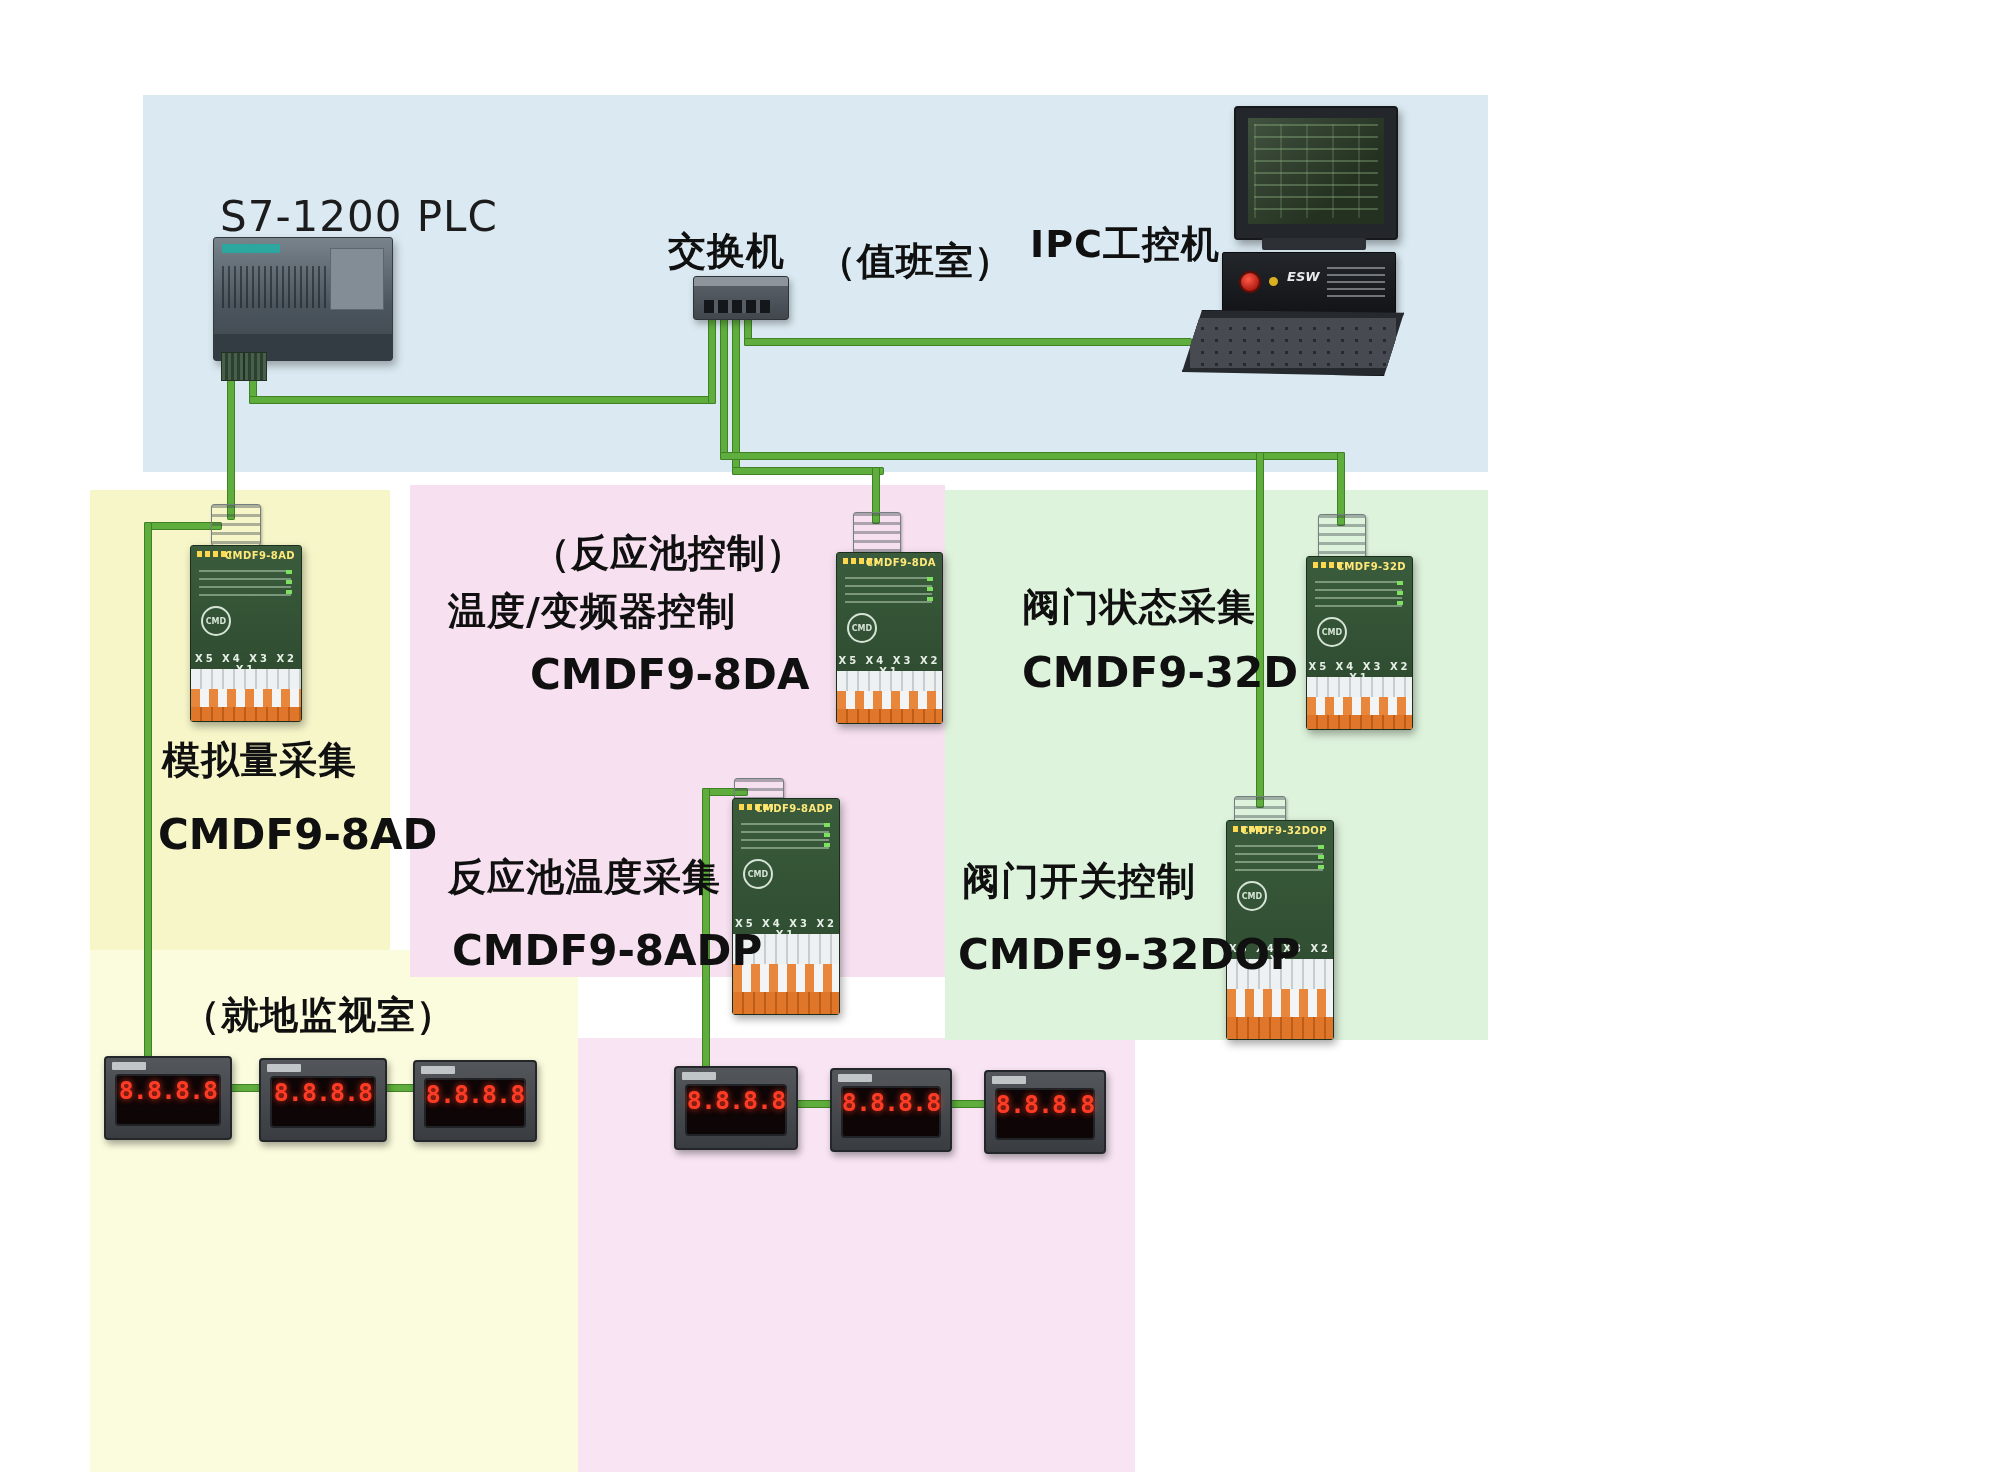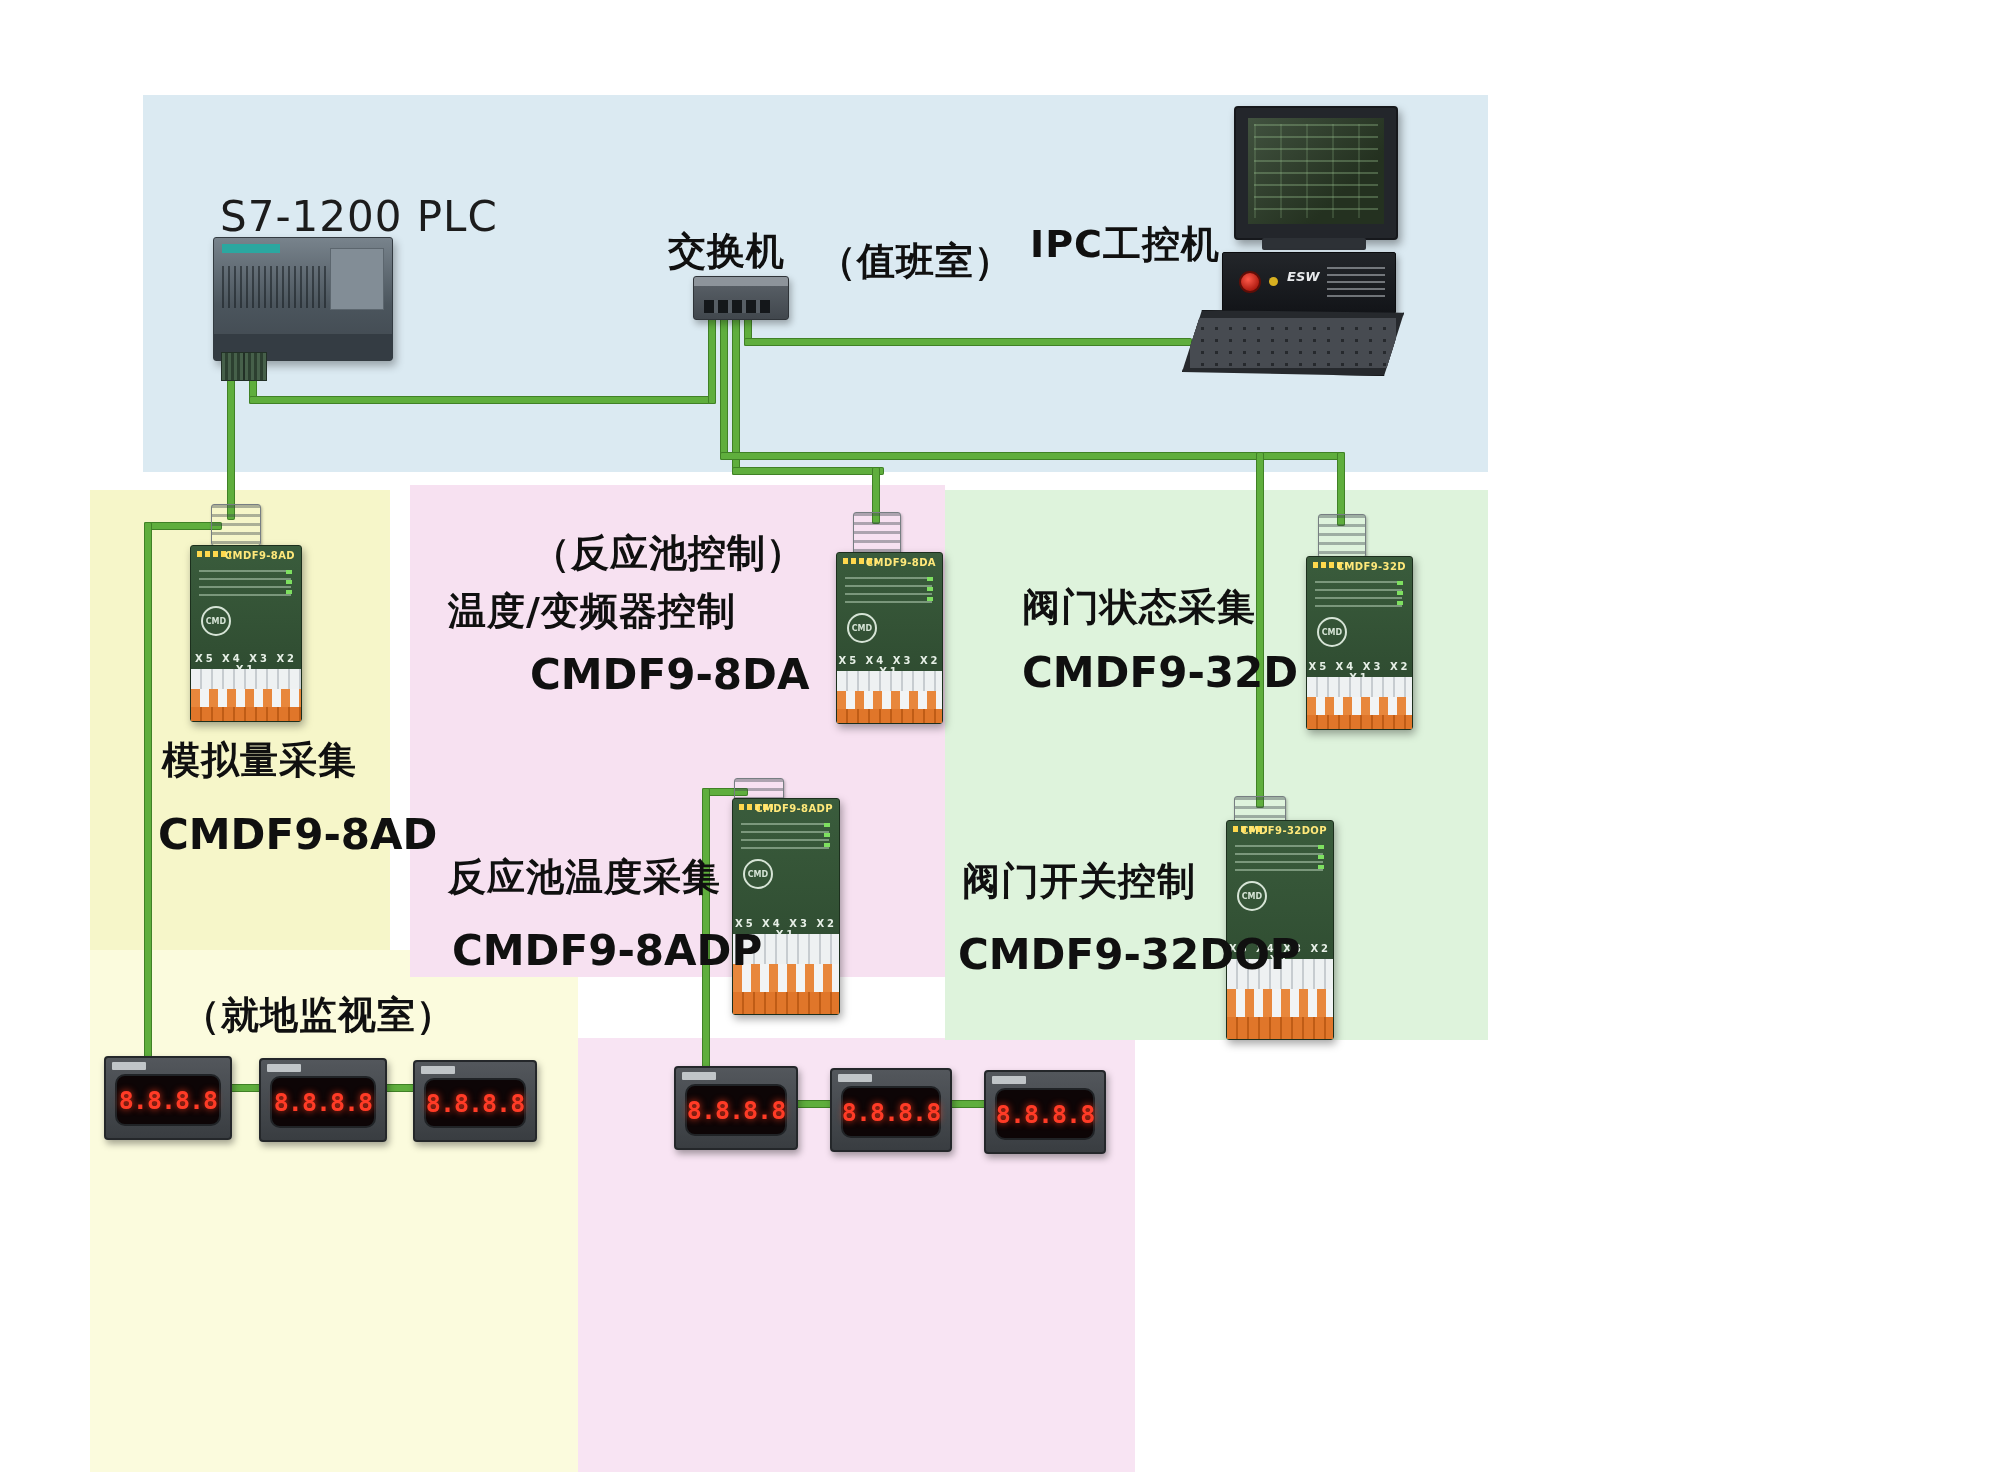--- a/index.html
+++ b/index.html
@@ -93,22 +93,22 @@
   .mod-terms{display:flex;flex-direction:column;}
   .t1{height:20px;background:repeating-linear-gradient(90deg,#eef1f2 0 9px,#c7ccd0 9px 11px);}
   .t2{height:18px;background:repeating-linear-gradient(90deg,#e8873c 0 9px,#f2f4f5 9px 18px);}
   .t3{height:14px;background:repeating-linear-gradient(90deg,#e0762a 0 9px,#bf5c16 9px 11px);}
   .module.tall .t1{height:30px}.module.tall .t2{height:28px}.module.tall .t3{height:22px}
 
   
   .meter{position:absolute;border-radius:4px;border:2px solid #24272a;
        background:linear-gradient(180deg,#53575c,#393d41);box-shadow:2px 4px 7px rgba(0,0,0,.35);}
   .meter-tag{position:absolute;left:6px;top:4px;width:34px;height:8px;background:rgba(220,225,228,.8);border-radius:1px;}
-  .meter-screen{position:absolute;left:9px;right:9px;top:16px;bottom:12px;border-radius:10px;
-       background:#0d0506;border:2px solid #202326;display:flex;align-items:center;justify-content:center;}
+  .meter-screen{position:absolute;left:9px;right:9px;top:16px;bottom:12px;border-radius:4px;
+       background:#0d0506;border:2px solid #202326;display:flex;align-items:flex-start;justify-content:center;}
   .meter-digits{color:#ff3b26;font-family:"DejaVu Sans Mono",monospace;font-weight:700;
        font-size:25px;letter-spacing:-1px;text-shadow:0 0 7px rgba(255,60,30,.9);}
 </style>
 </head>
 <body>
 
 <div class="stage">
 
   <div class="region rg-control"></div>
   <div class="region rg-analog"></div>

